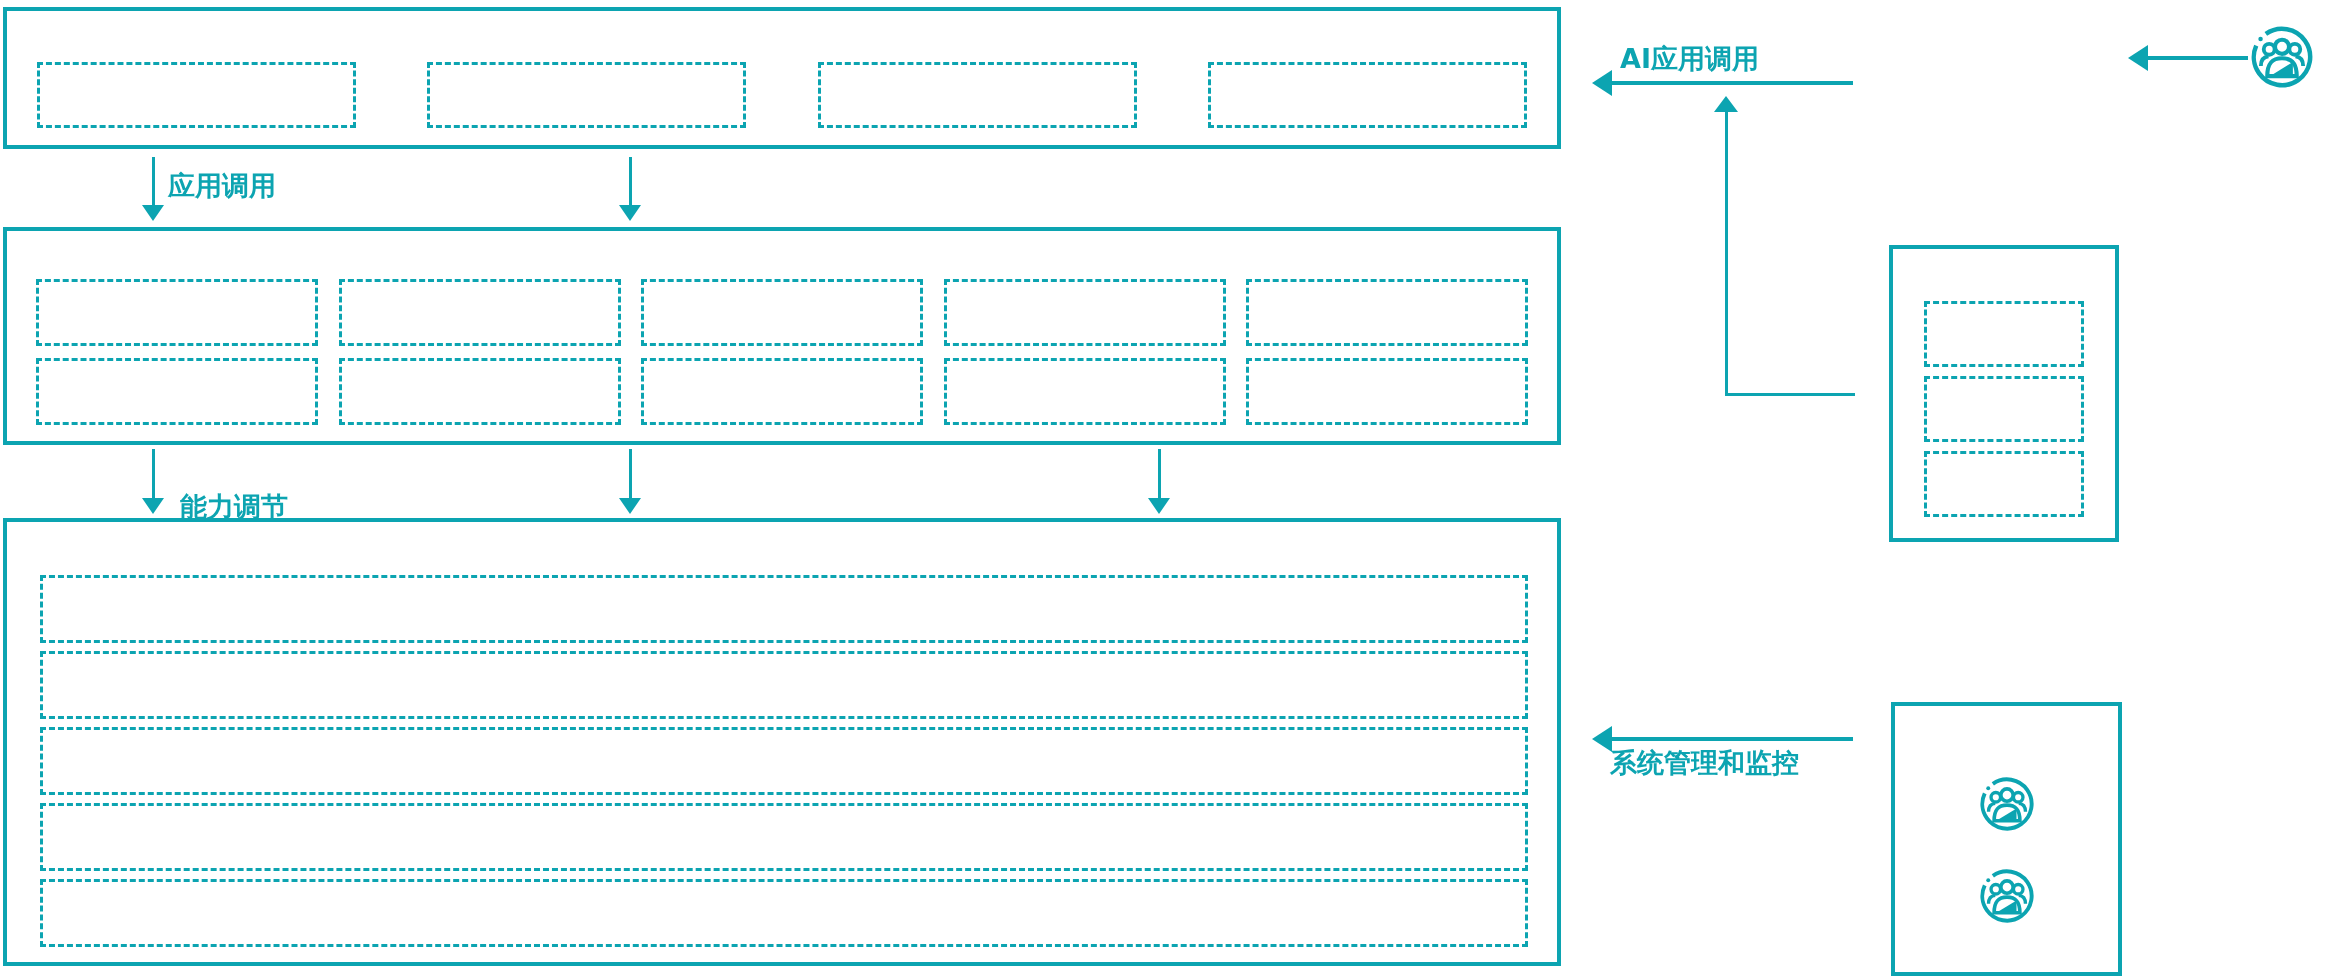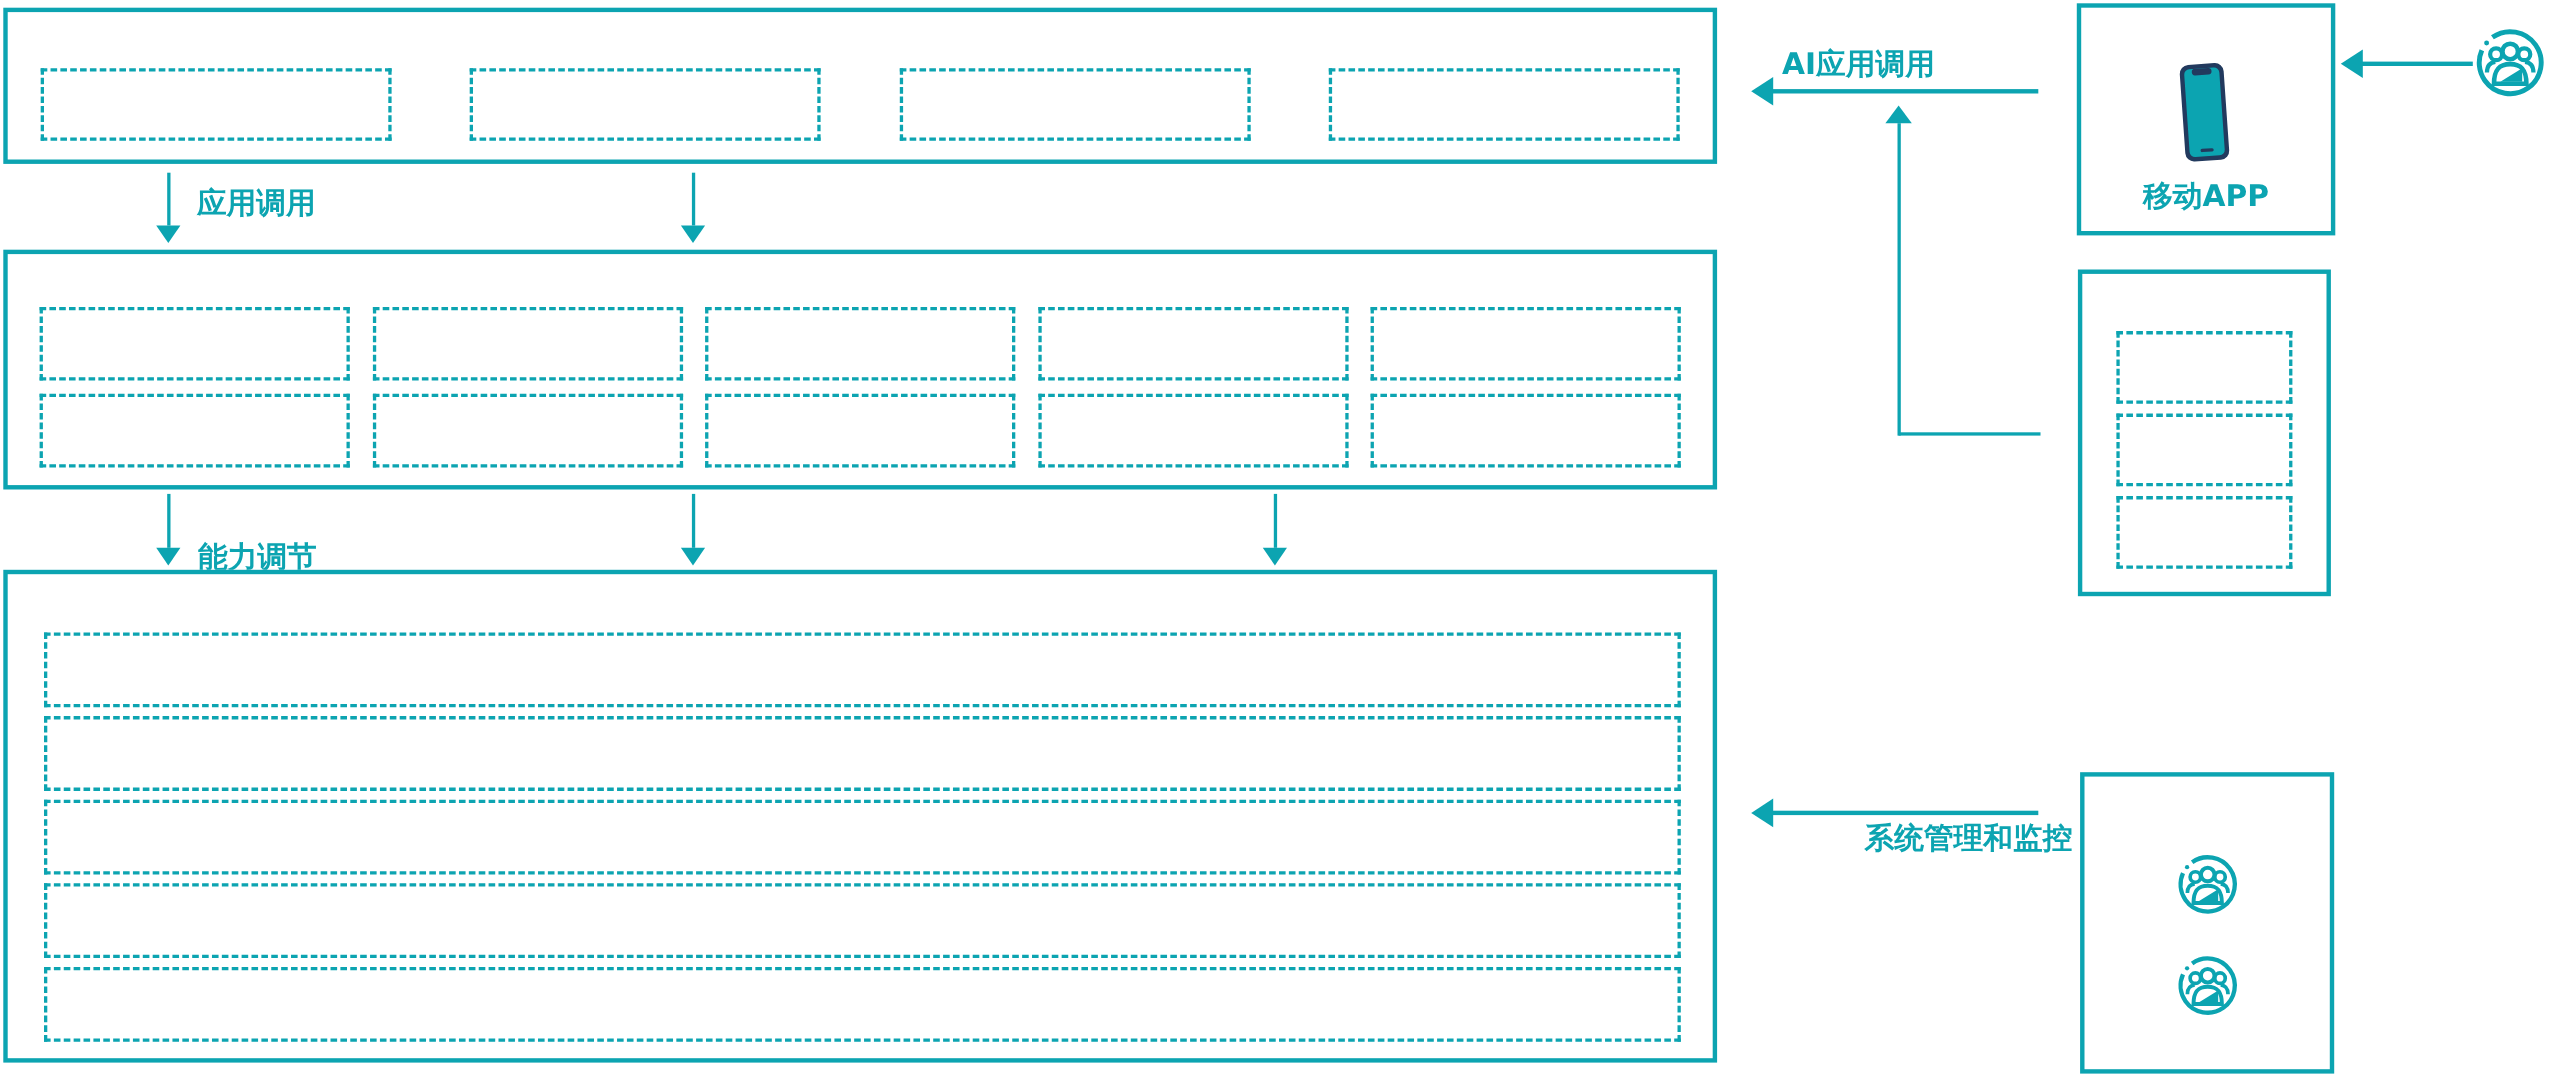--- a/index.html
+++ b/index.html
@@ -108,21 +108,21 @@
   </div>
 
   <div class="arrow-down" style="left:142px;top:157px;height:64px;">
     <div class="shaft" style="height:48px;"></div>
     <div class="head"></div>
   </div>
   <div class="arrow-down" style="left:619px;top:157px;height:64px;">
     <div class="shaft" style="height:48px;"></div>
     <div class="head"></div>
   </div>
-  <div class="flow-label" style="left:179px;top:171px;width:220px;">应用调用</div>
+  <div class="flow-label" style="left:168px;top:171px;width:220px;">应用调用</div>
 
   <div class="solid-box" style="left:3px;top:227px;width:1558px;height:218px;">
     <div class="mid-grid">
       <div class="dash-box"></div>
     <div class="dash-box"></div>
         <div class="dash-box"></div>
         <div class="dash-box"></div>
         <div class="dash-box"></div>
         <div class="dash-box"></div>
         <div class="dash-box"></div>
@@ -161,31 +161,20 @@
     <div class="head"></div>
     <div class="shaft"></div>
   </div>
 
   <div class="arrow-up" style="left:1714px;top:96px;height:300px;">
     <div class="head"></div>
     <div class="shaft" style="height:284px;"></div>
   </div>
   <div class="hline" style="left:1726px;top:393px;width:129px;height:3px;"></div>
 
-  <div class="solid-box" style="left:1888px;top:3px;width:235px;height:211px;">
-    <svg class="icon" width="60" height="104" viewBox="0 0 60 104" style="position:absolute;left:83px;top:42px;">
-      <g transform="rotate(-4 30 52)">
-        <rect x="9" y="9" width="40" height="88" rx="8" fill="#223A5E"></rect>
-        <rect x="13" y="13" width="32" height="80" rx="5" fill="#0CA4B1"></rect>
-        <rect x="20" y="13" width="18" height="6" rx="3" fill="#223A5E"></rect>
-        <rect x="23" y="86" width="12" height="3" rx="1.5" fill="#223A5E"></rect>
-      </g>
-    </svg>
-    <div class="mobile-label">移动APP</div>
-  </div>
 
   <div class="arrow-left" style="left:2128px;top:43px;width:120px;">
     <div class="head"></div>
     <div class="shaft"></div>
   </div>
 
   <svg class="icon" width="64" height="64" viewBox="0 0 100 100" style="position:absolute;left:2250px;top:25px;">
     <circle cx="50" cy="50" r="44" fill="none" stroke="#0CA4B1" stroke-width="7" stroke-dasharray="252 24" transform="rotate(-125 50 50)"></circle>
     <circle cx="16.5" cy="22" r="3.5" fill="#0CA4B1"></circle>
     <circle cx="30" cy="38" r="8.5" fill="none" stroke="#0CA4B1" stroke-width="6"></circle>
@@ -202,21 +191,21 @@
       <div class="dash-box"></div>
     <div class="dash-box"></div>
         <div class="dash-box"></div>
       </div>
   </div>
 
   <div class="arrow-left" style="left:1592px;top:724px;width:261px;">
     <div class="head"></div>
     <div class="shaft"></div>
   </div>
-  <div class="flow-label" style="left:1695px;top:748px;width:240px;">系统管理和监控</div>
+  <div class="flow-label" style="left:1610px;top:748px;width:240px;">系统管理和监控</div>
 
   <div class="solid-box" style="left:1891px;top:702px;width:231px;height:274px;">
     <div class="admin-stack">
       <svg class="icon" width="56" height="56" viewBox="0 0 100 100">
         <circle cx="50" cy="50" r="44" fill="none" stroke="#0CA4B1" stroke-width="7" stroke-dasharray="252 24" transform="rotate(-125 50 50)"></circle>
         <circle cx="16.5" cy="22" r="3.5" fill="#0CA4B1"></circle>
         <circle cx="30" cy="38" r="8.5" fill="none" stroke="#0CA4B1" stroke-width="6"></circle>
         <circle cx="70" cy="38" r="8.5" fill="none" stroke="#0CA4B1" stroke-width="6"></circle>
         <path d="M17 64 Q17 50 29 49" fill="none" stroke="#0CA4B1" stroke-width="6"></path>
         <path d="M83 64 Q83 50 71 49" fill="none" stroke="#0CA4B1" stroke-width="6"></path>

